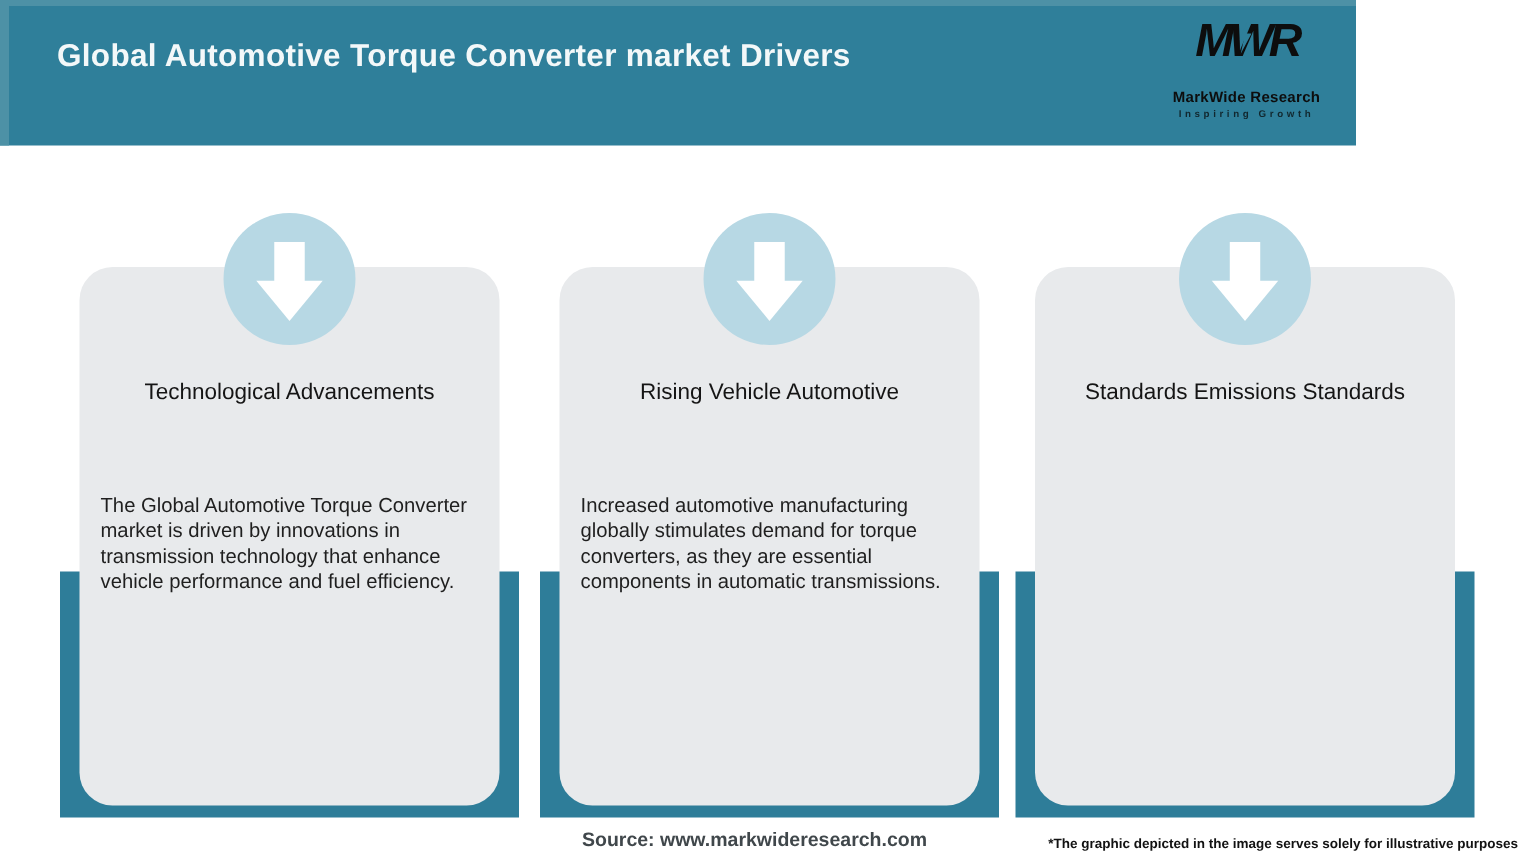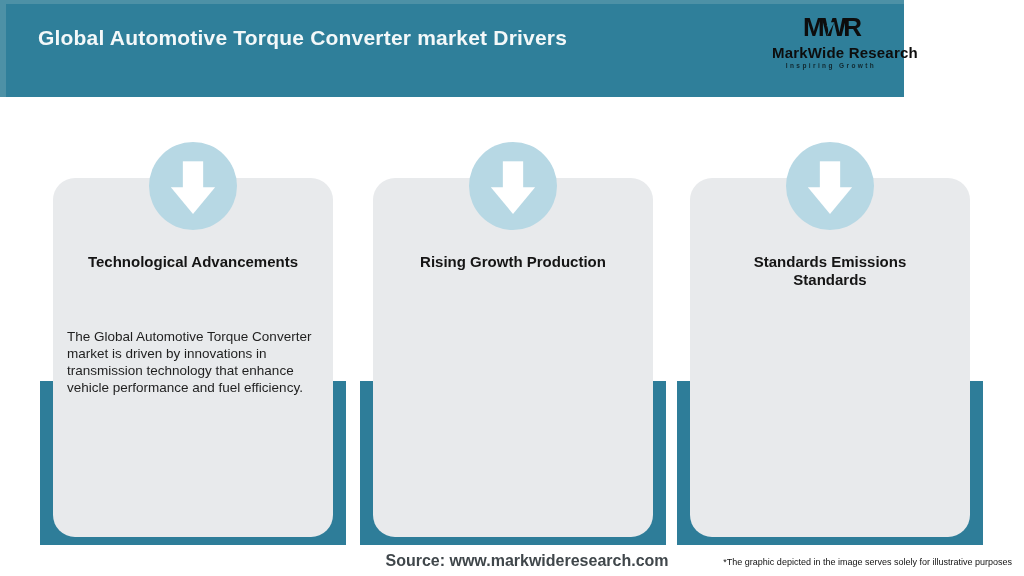--- a/index.html
+++ b/index.html
@@ -32,35 +32,36 @@
     position: absolute;
     right: 14px; top: 6px;
     width: 118px;
     text-align: center;
     color: #0d0d0d;
     line-height: 1;
   }
   .logo-acronym {
     position: relative;
     display: inline-block;
-    font-size: 26px;
+    font-size: 31px;
     font-weight: 900;
+    font-style: italic;
     letter-spacing: -3px;
     line-height: 34px;
   }
   .logo-bolt {
     position: absolute;
     left: 50%; top: 5px;
     transform: translateX(-58%);
   }
   .logo-name {
-    font-size: 15px;
+    font-size: 10px;
     font-weight: 700;
     letter-spacing: 0.2px;
-    margin-top: 1px;
+    margin-top: 17px;
     white-space: nowrap;
   }
   .logo-tagline {
     font-size: 6.5px;
     font-weight: 700;
     letter-spacing: 2.4px;
     margin-top: 3px;
     color: #11272e;
     white-space: nowrap;
   }
@@ -101,52 +102,51 @@
     z-index: 3;
   }
   .icon-circle svg { margin-top: 6px; }
   .card-title {
     position: absolute;
     top: 111px;
     left: 38px;
     width: 230px;
     text-align: center;
     font-size: 15px;
-    font-weight: 700;
+    font-weight: 400;
     line-height: 18px;
     color: #151515;
     z-index: 2;
   }
   .card-body {
     position: absolute;
     top: 186px;
     left: 27px;
     width: 254px;
     font-size: 13.5px;
     line-height: 17px;
     color: #1f1f1f;
     z-index: 2;
   }
 
   
   .footer-source {
     position: absolute;
     left: 503px; top: 552px;
     transform: translateX(-50%);
-    font-size: 16px;
+    font-size: 13px;
     font-weight: 700;
     color: #40474b;
     white-space: nowrap;
-    margin-left: 24px;
   }
   .footer-disclaimer {
     position: absolute;
     right: 12px; top: 557px;
     font-size: 9px;
-    font-weight: 400;
+    font-weight: 700;
     color: #121212;
     white-space: nowrap;
   }
 </style>
 </head>
 <body>
 
 <div class="header">
   <div class="header-title">Global Automotive Torque Converter market Drivers</div>
 
@@ -177,21 +177,22 @@
 
 <div class="card-group c2">
   <div class="teal-backing"></div>
   <div class="card-panel"></div>
   <div class="icon-circle">
     <svg viewBox="0 0 52 60" width="48" height="56" aria-hidden="true">
       <rect x="15" y="0" width="22" height="30" fill="#ffffff"></rect>
       <polygon points="2,28 50,28 26,57" fill="#ffffff"></polygon>
     </svg>
   </div>
-  <div class="card-title">Rising Growth Production</div>
+  <div class="card-title">Rising Vehicle Automotive</div>
+  <div class="card-body">Increased automotive manufacturing globally stimulates demand for torque converters, as they are essential components in automatic transmissions.</div>
 </div>
 
 <div class="card-group c3">
   <div class="teal-backing"></div>
   <div class="card-panel"></div>
   <div class="icon-circle">
     <svg viewBox="0 0 52 60" width="48" height="56" aria-hidden="true">
       <rect x="15" y="0" width="22" height="30" fill="#ffffff"></rect>
       <polygon points="2,28 50,28 26,57" fill="#ffffff"></polygon>
     </svg>

